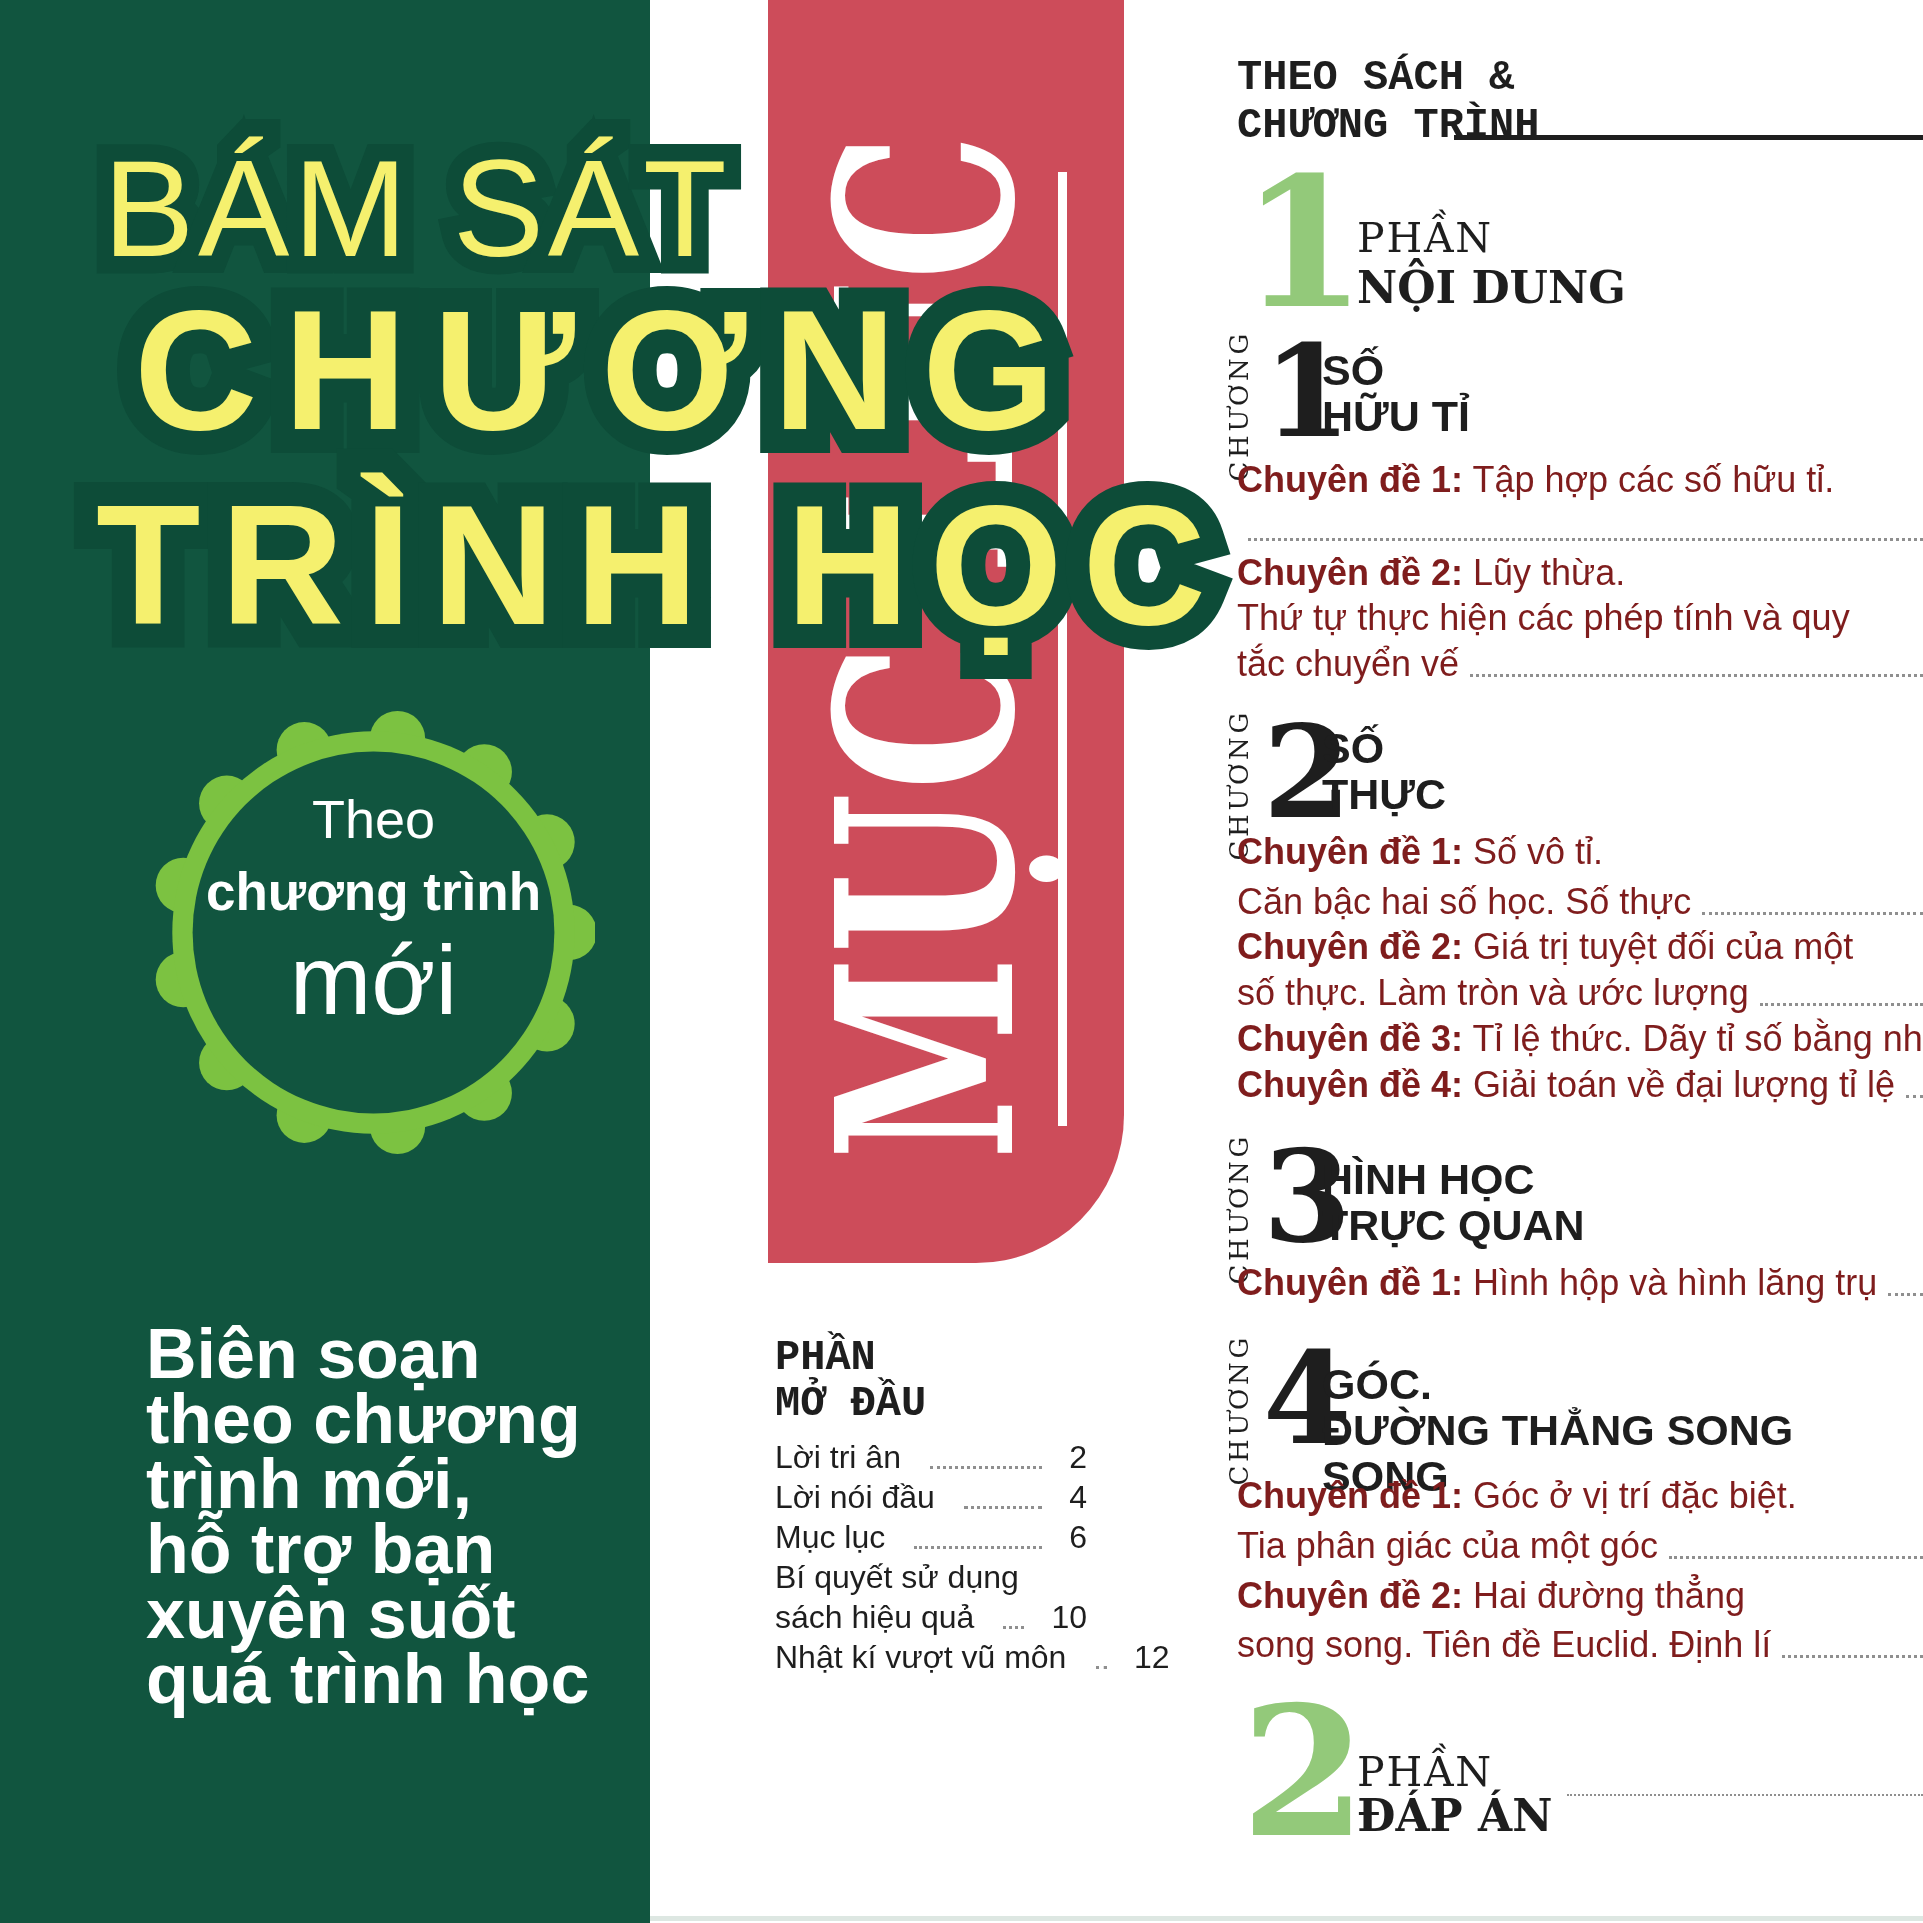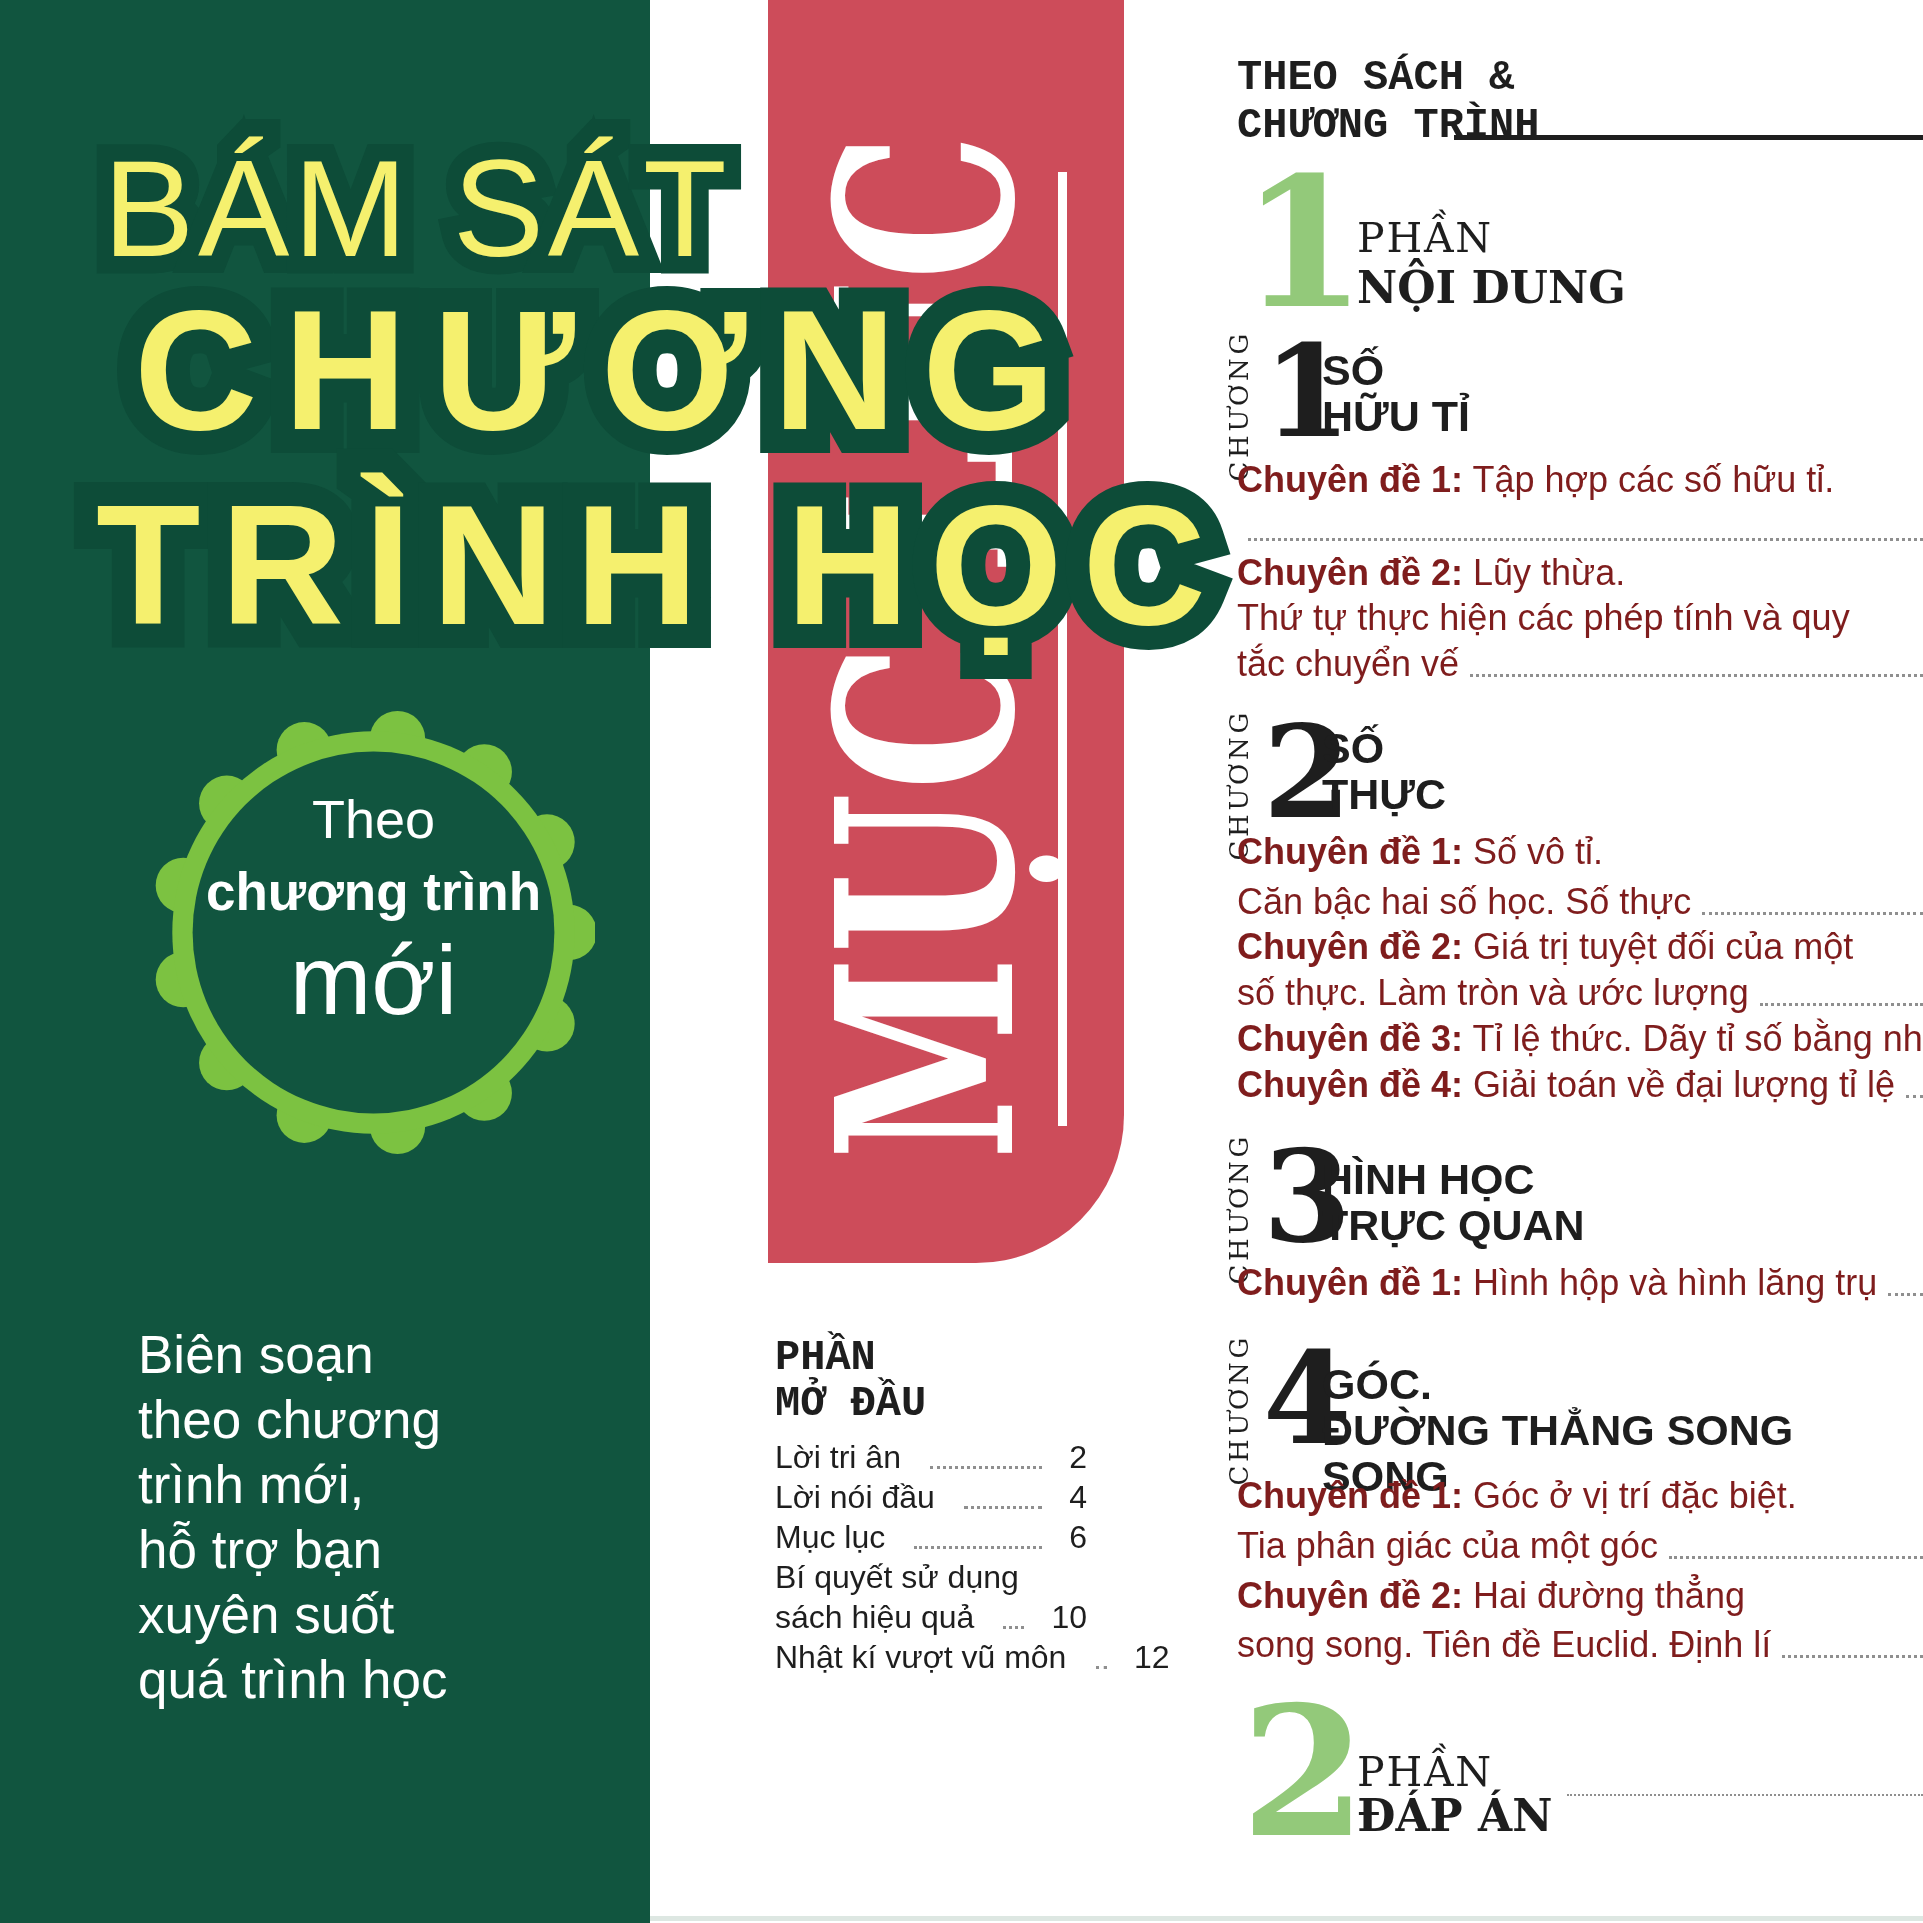--- a/index.html
+++ b/index.html
@@ -23,22 +23,22 @@
   #headline-2{left:134px;top:284px;font-size:171px;font-weight:700;letter-spacing:26px;}
   #headline-3{left:96px;top:479px;font-size:171px;font-weight:700;letter-spacing:20px;}
   
   #badge{left:152px;top:711px;width:443px;height:443px;z-index:2;}
   #badge svg{position:absolute;left:0;top:0;}
   #badge-text{position:absolute;left:0;top:81px;width:443px;text-align:center;color:#ffffff;line-height:1;}
   #badge-line1{font-size:54px;font-weight:400;}
   #badge-line2{font-size:53px;font-weight:700;margin-top:18.5px;}
   #badge-line3{font-size:98px;font-weight:400;margin-top:13px;}
   
-  #left-desc{left:138px;top:1322px;width:480px;color:#ffffff;font-size:53px;line-height:65px;
-             font-weight:400;white-space:pre-line;z-index:2;}
+  #left-desc{left:146px;top:1322px;width:480px;color:#ffffff;font-size:70px;line-height:65px;
+             font-weight:700;white-space:pre-line;z-index:2;}
   
   .slab{font-family:Liberation Mono, monospace;}
   #fm-title{left:775px;top:1335px;font-weight:700;font-size:42px;line-height:46px;white-space:pre-line;z-index:2;}
   .fm-row{position:absolute;left:775px;width:312px;height:39px;display:flex;align-items:flex-end;
           font-size:32px;line-height:39px;z-index:2;gap:20px;}
   .fm-label{white-space:nowrap;}
   .fm-page{white-space:nowrap;text-align:right;}
   .leader{flex:1 1 auto;border-bottom:3.7px dotted #8F8F8F;margin:0 7.4px 8.3px 9.2px;min-width:11px;}
   
   #toc-header{left:1237px;top:54px;font-weight:700;font-size:42px;line-height:48px;white-space:pre-line;z-index:2;}

